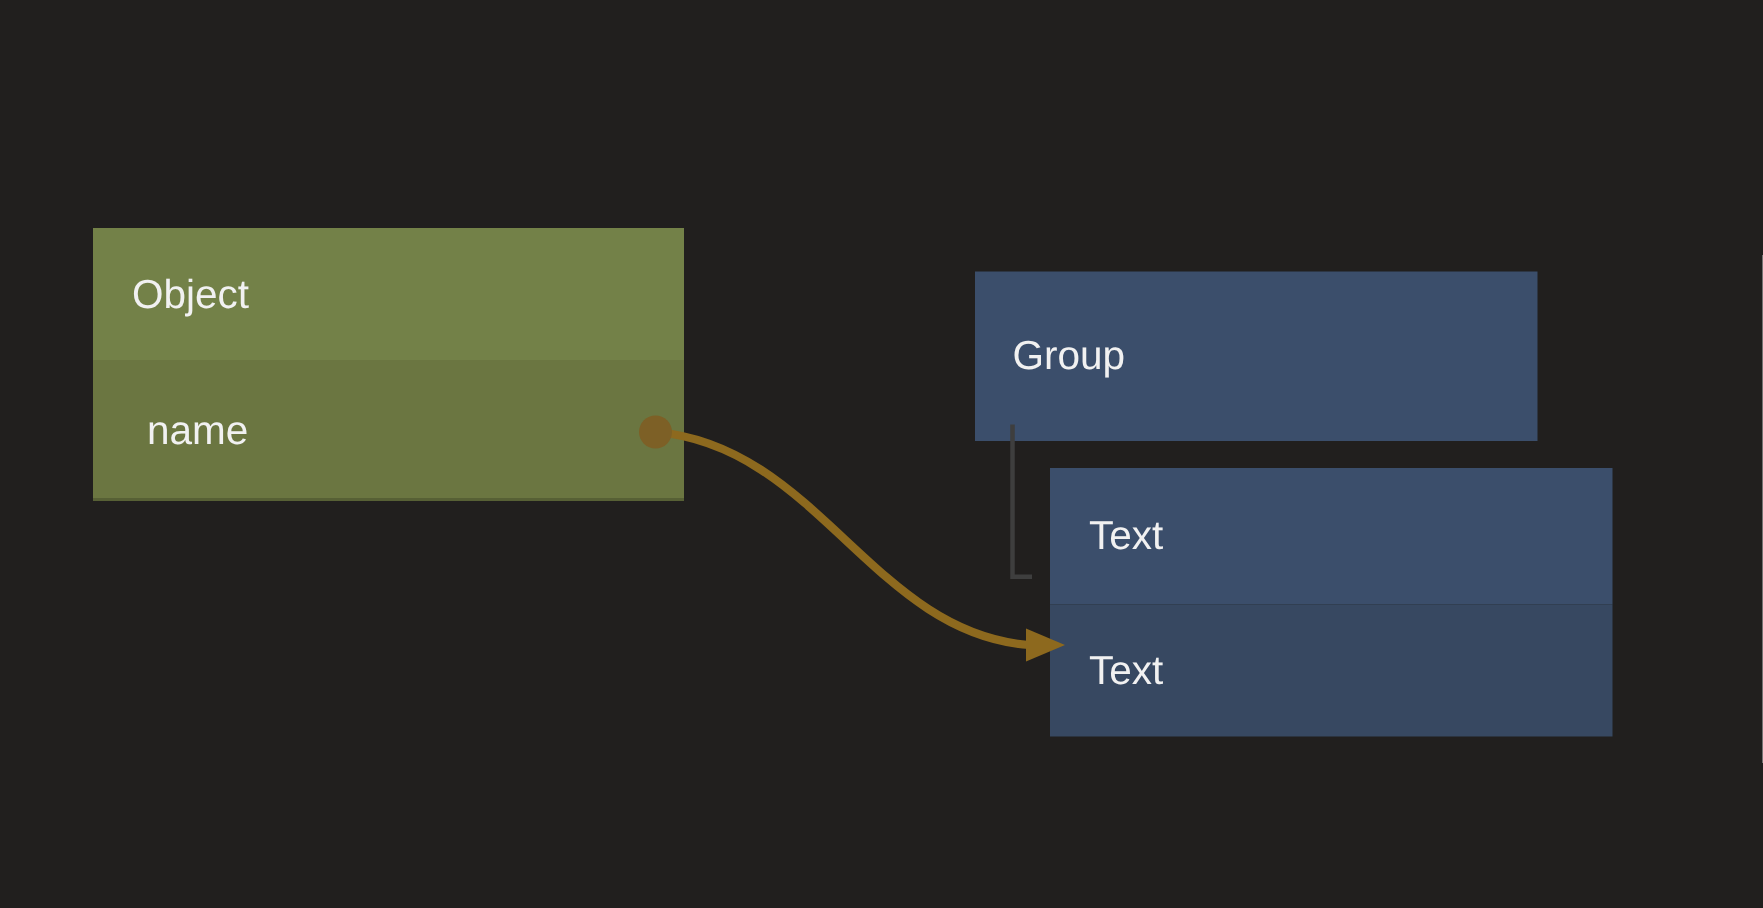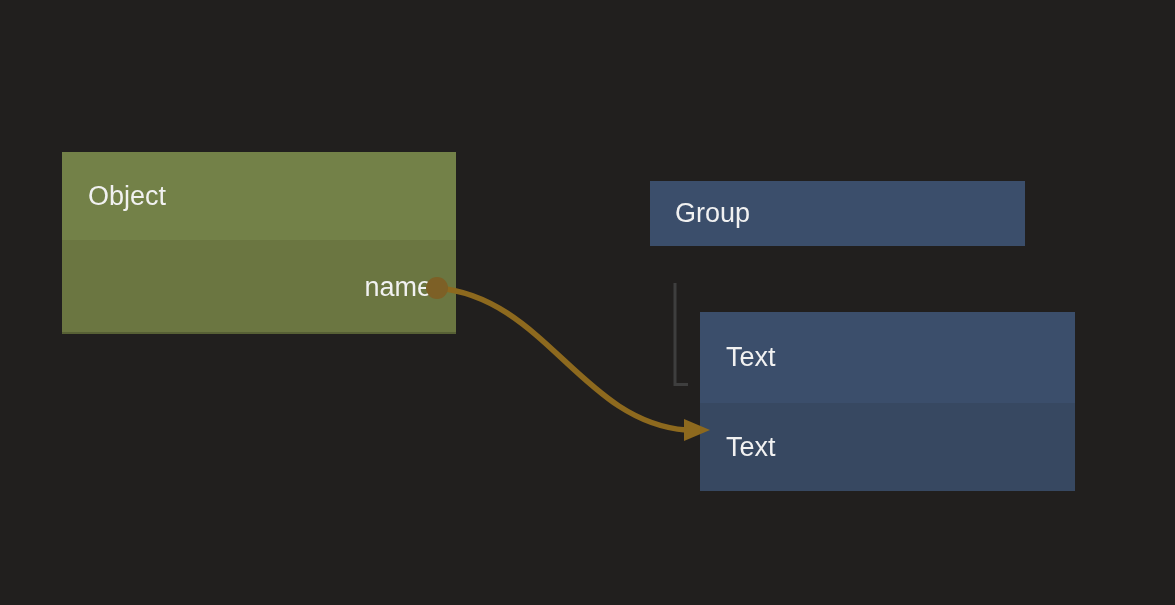--- a/index.html
+++ b/index.html
@@ -43,29 +43,28 @@
     height: 88px;
     background: var(--node-green-header, #738148);
     padding-left: 26px;
   }
   .object-node .node-body {
     background: var(--node-green-body, #6b7641);
     box-shadow: inset 0 -2px 0 rgba(0,0,0,0.18);
   }
   .object-node .node-row {
     height: 94px;
-    justify-content: flex-end;
     padding-right: 24px;
     margin-left: 36px;
   }
 
   
   .group-node { left: 650px; top: 181px; width: 375px; }
   .group-node .node-header {
-    height: 65px;
+    height: 113px;
     background: var(--node-blue-header, #3b4e6b);
     padding-left: 25px;
   }
 
   
   .text-node { left: 700px; top: 296px; width: 375px; margin-top: 16px; }
   .text-node .node-header {
     height: 91px;
     background: var(--node-blue-header, #3b4e6b);
     padding-left: 26px;

